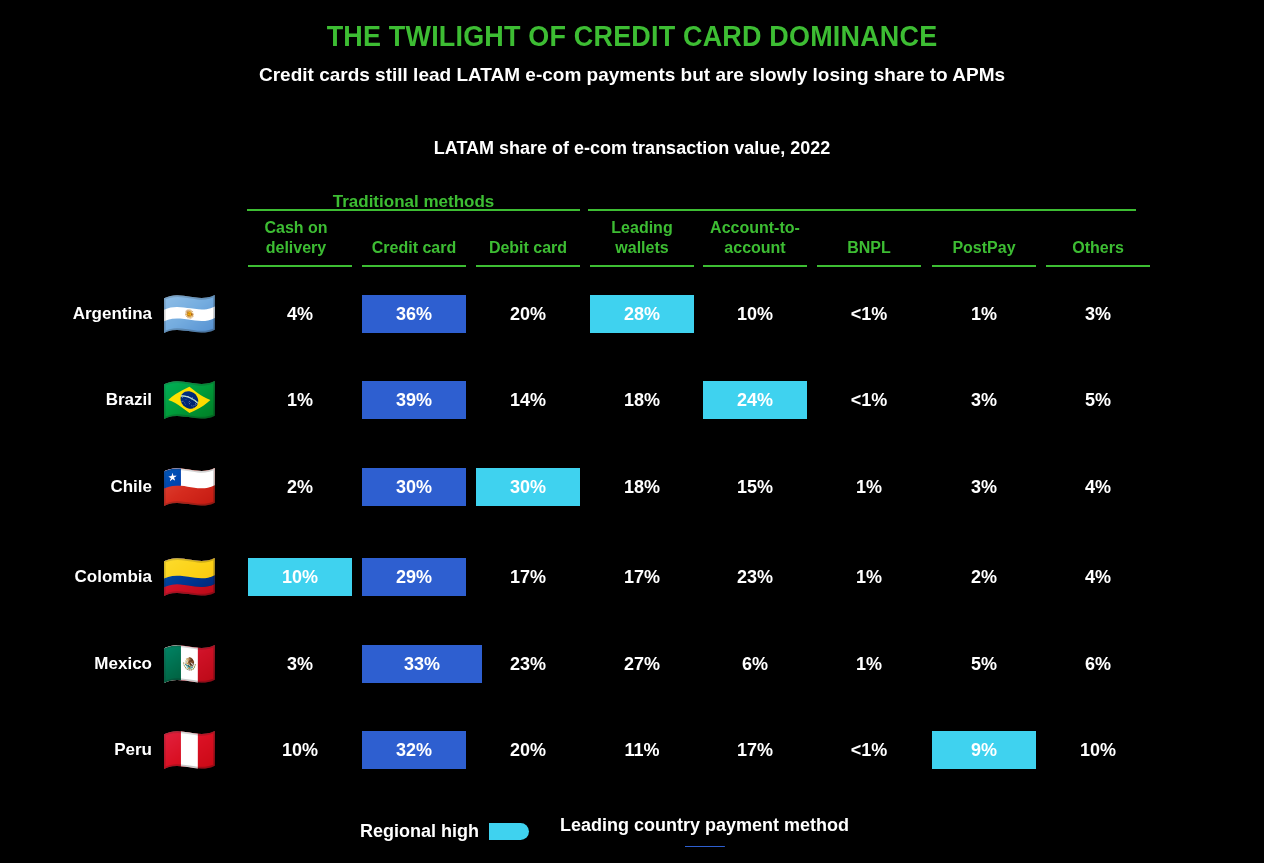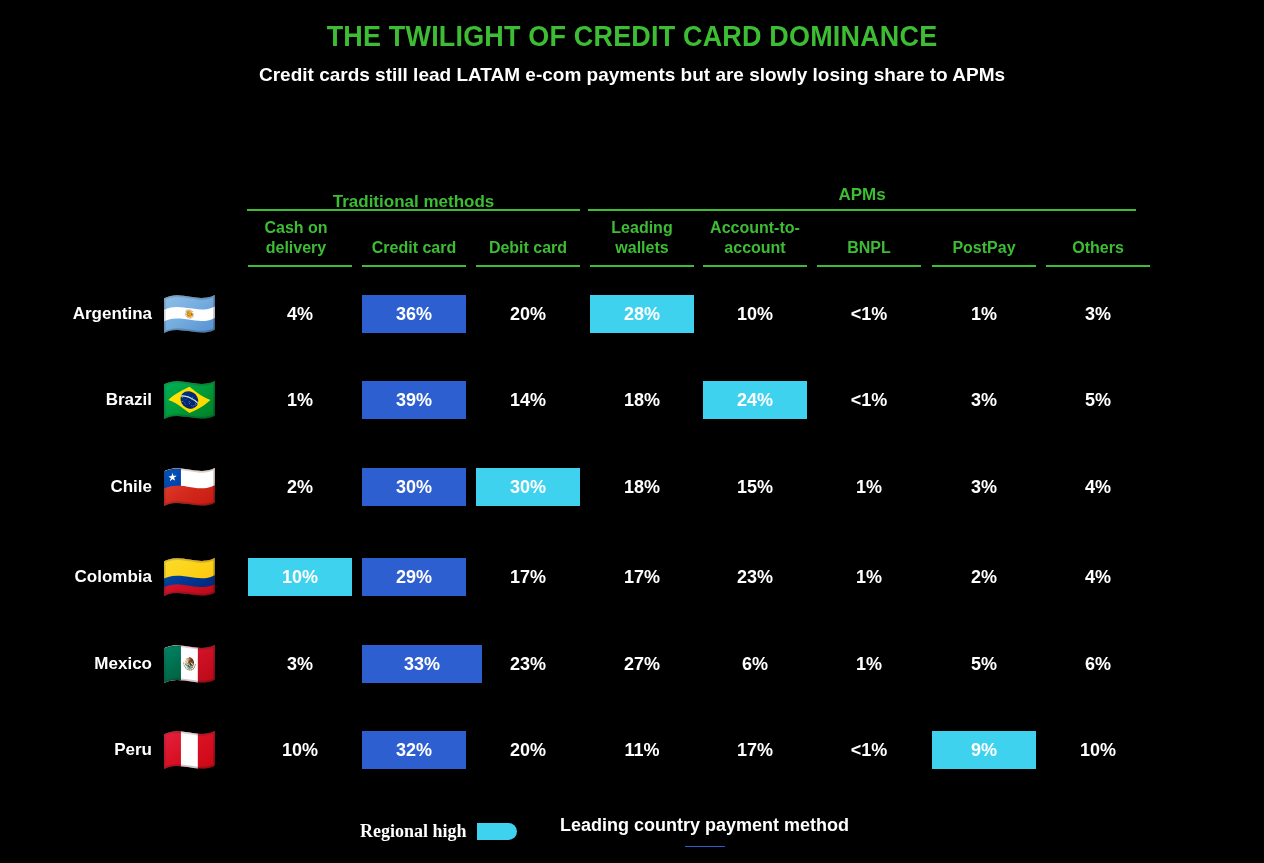--- a/index.html
+++ b/index.html
@@ -98,25 +98,25 @@
     border-radius: 0 9px 9px 0;
   }
 </style>
 </head>
 <body>
 
 <div id="page">
 
   <div class="title">THE TWILIGHT OF CREDIT CARD DOMINANCE</div>
   <div class="subtitle">Credit cards still lead LATAM e-com payments but are slowly losing share to APMs</div>
+  <div class="chart-title">LATAM share of e-com transaction value, 2022</div>
 
   <div class="group-label" style="left:247px;width:333px;top:192px;">Traditional methods</div>
   <div class="group-rule" style="left:247px;width:333px;top:209px;"></div>
 
-  <div class="group-label" style="left:588px;width:548px;top:185px;">APMs</div>
   <div class="group-rule" style="left:588px;width:548px;top:209px;"></div>
 
   <div class="col-head" style="left:244px;width:104px;top:218px;">
     <div>Cash on</div>
     <div>delivery</div>
   </div>
   <div class="col-head" style="left:362px;width:104px;top:238px;">
     <div>Credit card</div>
   </div>
   <div class="col-head" style="left:476px;width:104px;top:238px;">
@@ -218,21 +218,21 @@
         <div class="cell" style="left: 476px; width: 104px;">20%</div>
         <div class="cell" style="left: 590px; width: 104px;">11%</div>
         <div class="cell" style="left: 703px; width: 104px;">17%</div>
         <div class="cell" style="left: 817px; width: 104px;">&lt;1%</div>
         <div class="cell hl-cyan" style="left: 932px; width: 104px;">9%</div>
         <div class="cell" style="left: 1046px; width: 104px;">10%</div>
       </div>
     </div>
 
   <div class="legend">
-    <div class="legend-item" style="left:360px;font-family:Liberation Serif, serif;">
+    <div class="legend-item" style="left:360px;">
       <span class="legend-label">Regional high</span>
       <span class="legend-swatch" style="background:#3fd2ef;"></span>
     </div>
     <div class="legend-item" style="left:560px;flex-direction:column;">
       <span class="legend-label">Leading country payment method</span>
       <span class="legend-swatch" style="background:#2e5fd0;"></span>
     </div>
   </div>
 
 </div>

